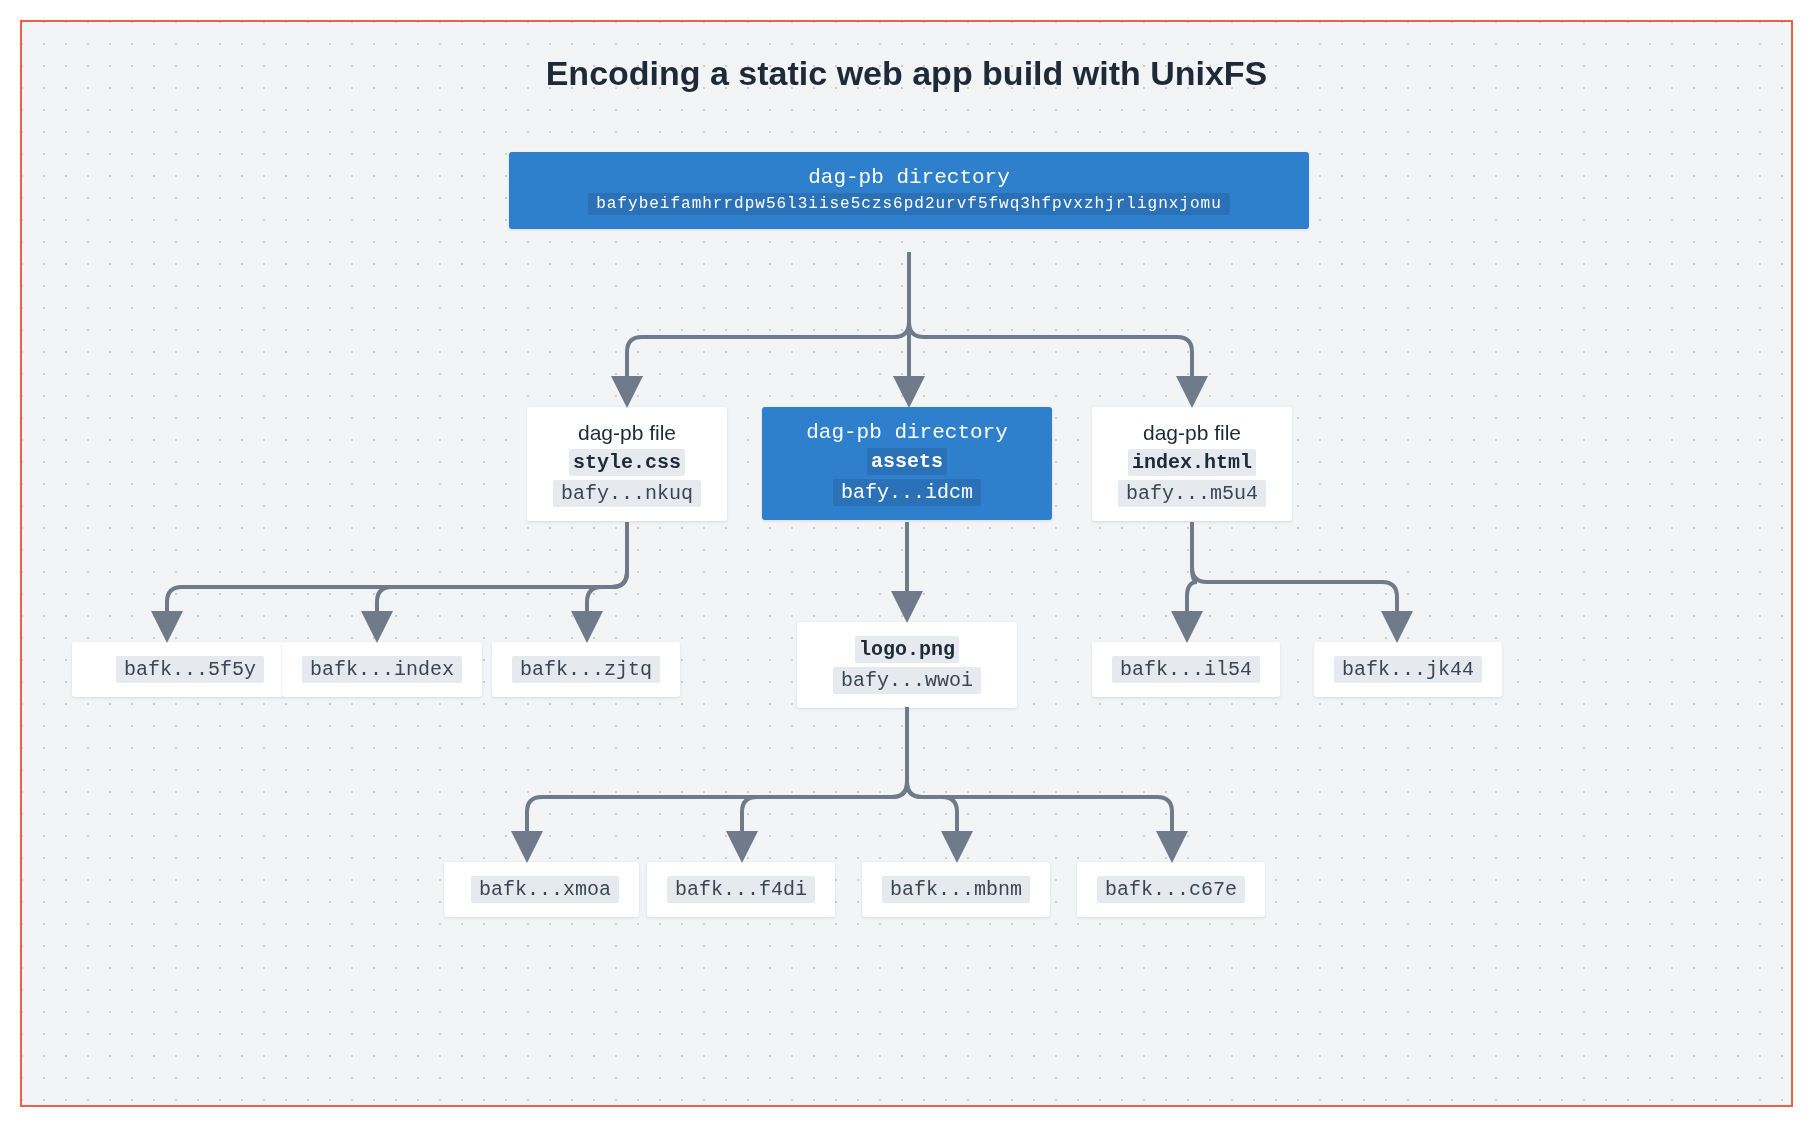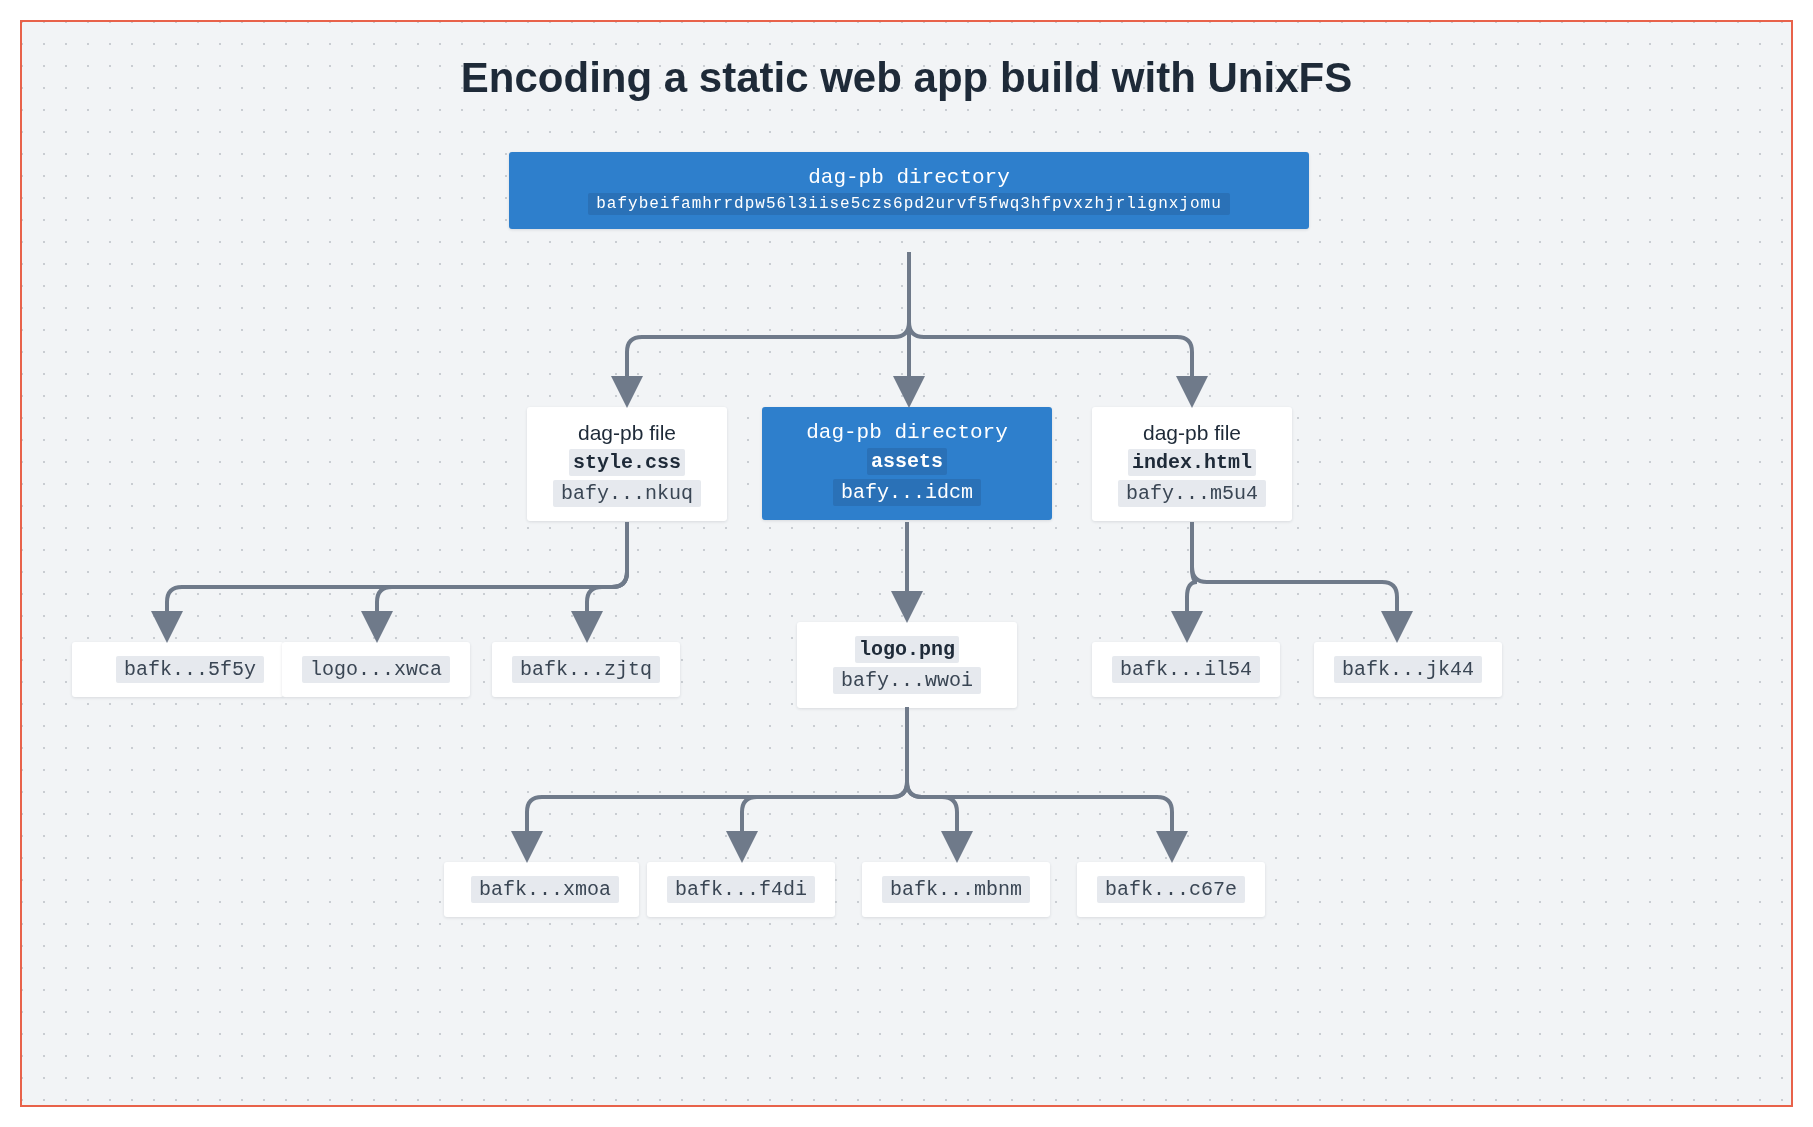--- a/index.html
+++ b/index.html
@@ -16,21 +16,21 @@
     background-color: #f2f4f6;
     background-image: radial-gradient(circle, #c9cdd2 1.5px, transparent 1.5px);
     background-size: 22px 22px;
     background-position: 11px 11px;
   }
   .title {
     position: absolute;
     top: 32px;
     left: 0; right: 0;
     text-align: center;
-    font-size: 42px;
+    font-size: 34px;
     font-weight: 700;
     color: #1e2a38;
   }
   .node {
     position: absolute;
     background: #fff;
     border-radius: 3px;
     box-shadow: 0 1px 3px rgba(30,42,56,0.12);
     padding: 14px 18px;
     text-align: center;
@@ -101,21 +101,21 @@
   <div class="node" style="left:1070px; top:385px; width:200px;">
     <div class="type-label">dag-pb file</div>
     <span class="name">index.html</span><br>
     <span class="cid">bafy...m5u4</span>
   </div>
 
   <div class="node chunk" style="left:50px; top:620px;padding-left:44px;">
     <span class="cid">bafk...5f5y</span>
   </div>
   <div class="node chunk" style="left:260px; top:620px;">
-    <span class="cid">logo...xwca</span>
+    <span class="cid">bafk...index</span>
   </div>
   <div class="node chunk" style="left:470px; top:620px;">
     <span class="cid">bafk...zjtq</span>
   </div>
 
   <div class="node" style="left:775px; top:600px; width:220px;">
     <span class="name">logo.png</span><br>
     <span class="cid">bafy...wwoi</span>
   </div>
 

